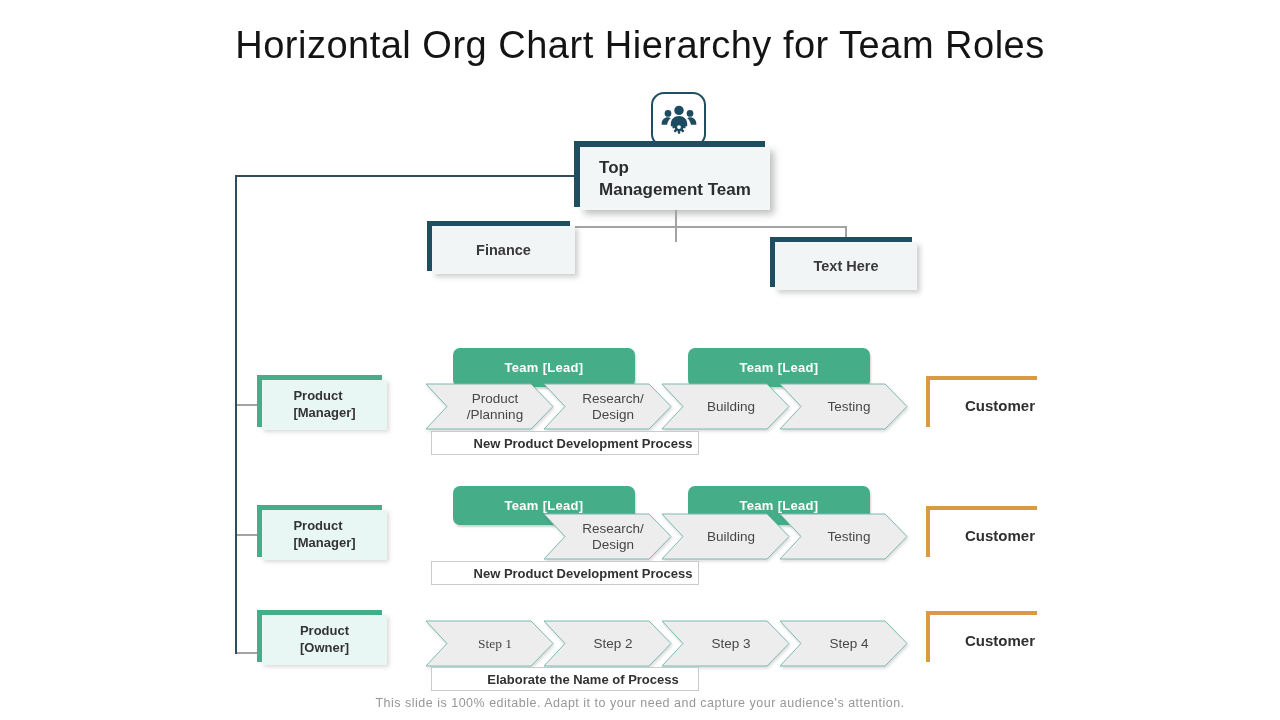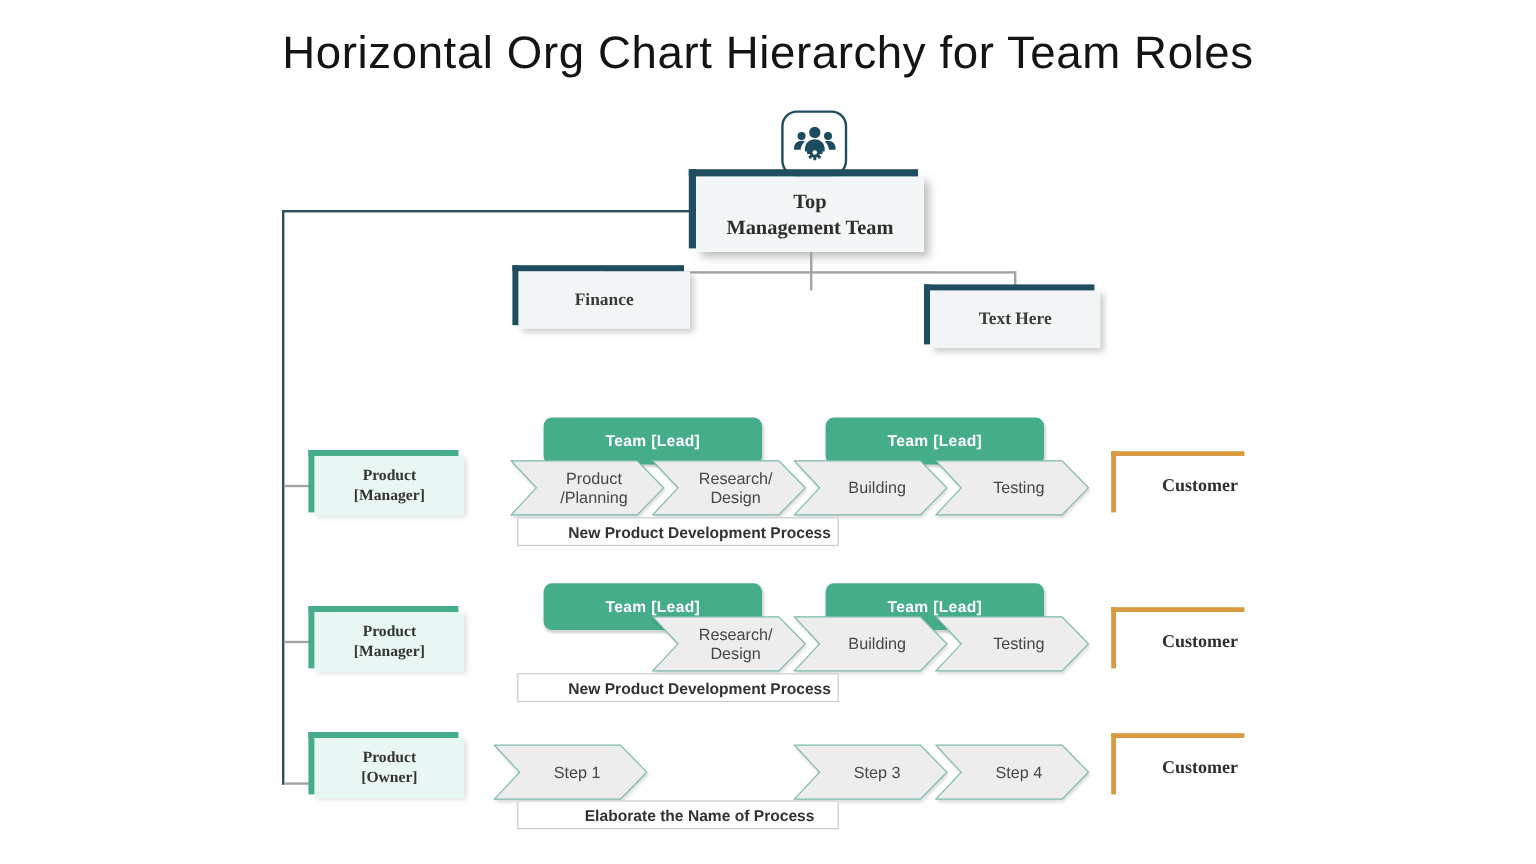--- a/index.html
+++ b/index.html
@@ -20,22 +20,22 @@
     font-size:12.5px; color:#979797; letter-spacing:0.5px;
   }
 
   
   .line { position:absolute; background:#a3a3a3; }
   .rail { background:#2c4f5d; }
 
   
   .lframe {
     position:absolute; box-sizing:border-box;
-    display:flex; align-items:center; justify-content:center; text-align:center;
-    font-weight:bold; color:#333333;font-family:Liberation Serif, serif;
+    display:flex; align-items:center; justify-content:center; text-align:left;
+    font-weight:bold; color:#333333;
   }
   .lframe::before {
     content:""; position:absolute; top:calc(-1 * var(--bt)); left:calc(-1 * var(--bt));
     width:calc(100% + var(--bt) - 5px); height:var(--bt); background:var(--fc); z-index:2;
   }
   .lframe::after {
     content:""; position:absolute; top:calc(-1 * var(--bt)); left:calc(-1 * var(--bt));
     height:calc(100% + var(--bt) - 3px); width:var(--bt); background:var(--fc); z-index:2;
   }
   .teal-frame   { --fc:#1f4e61; --bt:6px; background:#f3f6f7; box-shadow:4px 4px 7px rgba(110,110,110,.45); }
@@ -177,25 +177,31 @@
       </svg>
     <div class="lbl prewrap">Building</div>
   </div>
   <div class="chev" style="left:779px; top:513px;">
     <svg width="130" height="47">
         <polygon points="1,1 106,1 128,23.5 106,46 1,46 22,23.5" fill="#ededed" stroke="#7db9b0" stroke-width="1"></polygon>
       </svg>
     <div class="lbl prewrap">Testing</div>
   </div>
 
-  <div class="chev" style="left:411px; top:620px;">
+  <div class="chev" style="left:425px; top:620px;font-family:Liberation Serif, serif;">
     <svg width="130" height="47">
         <polygon points="1,1 106,1 128,23.5 106,46 1,46 22,23.5" fill="#ededed" stroke="#7db9b0" stroke-width="1"></polygon>
       </svg>
     <div class="lbl">Step 1</div>
+  </div>
+  <div class="chev" style="left:543px; top:620px;">
+    <svg width="130" height="47">
+        <polygon points="1,1 106,1 128,23.5 106,46 1,46 22,23.5" fill="#ededed" stroke="#7db9b0" stroke-width="1"></polygon>
+      </svg>
+    <div class="lbl">Step 2</div>
   </div>
   <div class="chev" style="left:661px; top:620px;">
     <svg width="130" height="47">
         <polygon points="1,1 106,1 128,23.5 106,46 1,46 22,23.5" fill="#ededed" stroke="#7db9b0" stroke-width="1"></polygon>
       </svg>
     <div class="lbl">Step 3</div>
   </div>
   <div class="chev" style="left:779px; top:620px;">
     <svg width="130" height="47">
         <polygon points="1,1 106,1 128,23.5 106,46 1,46 22,23.5" fill="#ededed" stroke="#7db9b0" stroke-width="1"></polygon>
@@ -204,14 +210,15 @@
   </div>
 
   <div class="plabel" style="left:431px; top:431px;">New Product Development Process</div>
   <div class="plabel" style="left:431px; top:561px;">New Product Development Process</div>
   <div class="plabel" style="left:431px; top:667px;">Elaborate the Name of Process</div>
 
   <div class="lframe orange-frame" style="left:930px; top:380px; width:112px; height:50px;">Customer</div>
   <div class="lframe orange-frame" style="left:930px; top:510px; width:112px; height:50px;">Customer</div>
   <div class="lframe orange-frame" style="left:930px; top:615px; width:112px; height:50px;">Customer</div>
 
+  <div id="footer" class="abs">This slide is 100% editable. Adapt it to your need and capture your audience's attention.</div>
 
 </div>
 
 </body></html>

